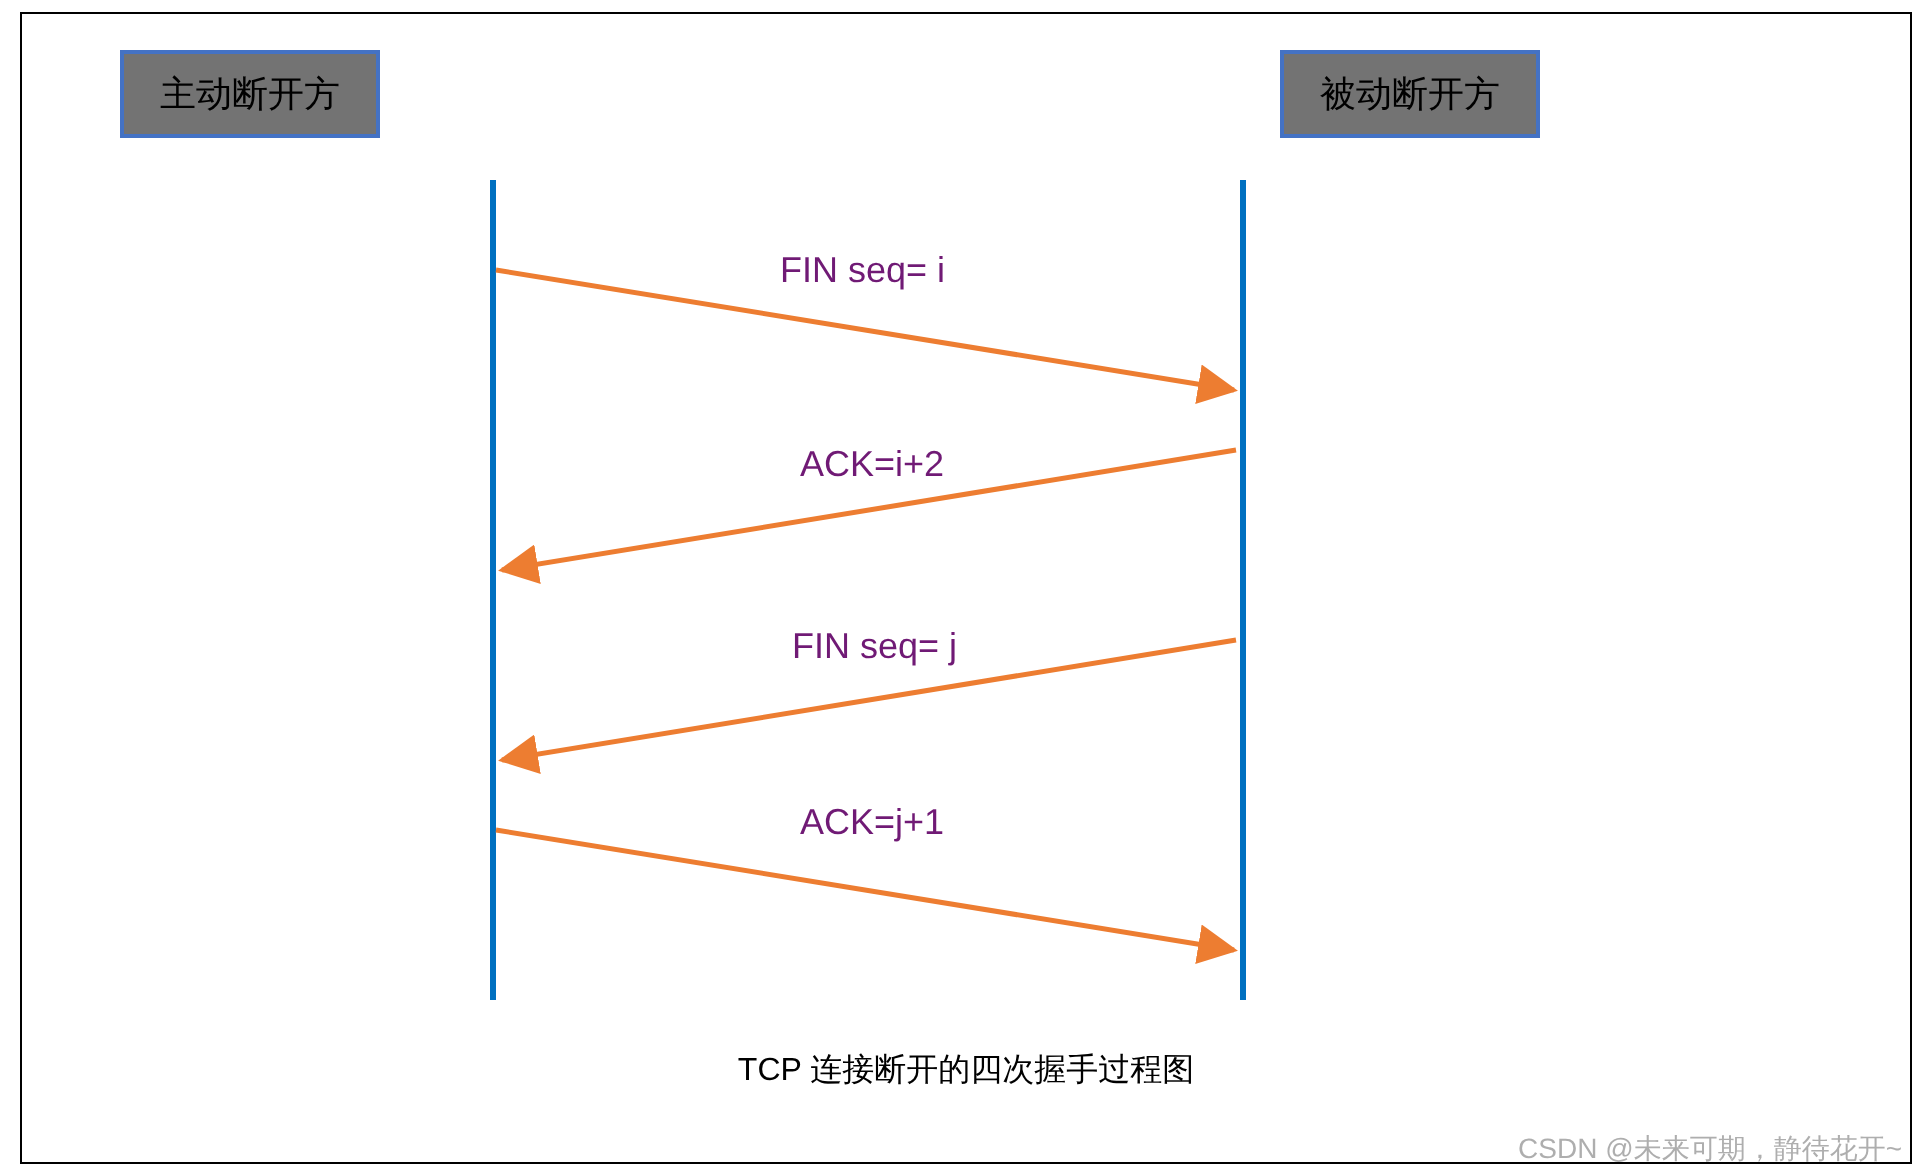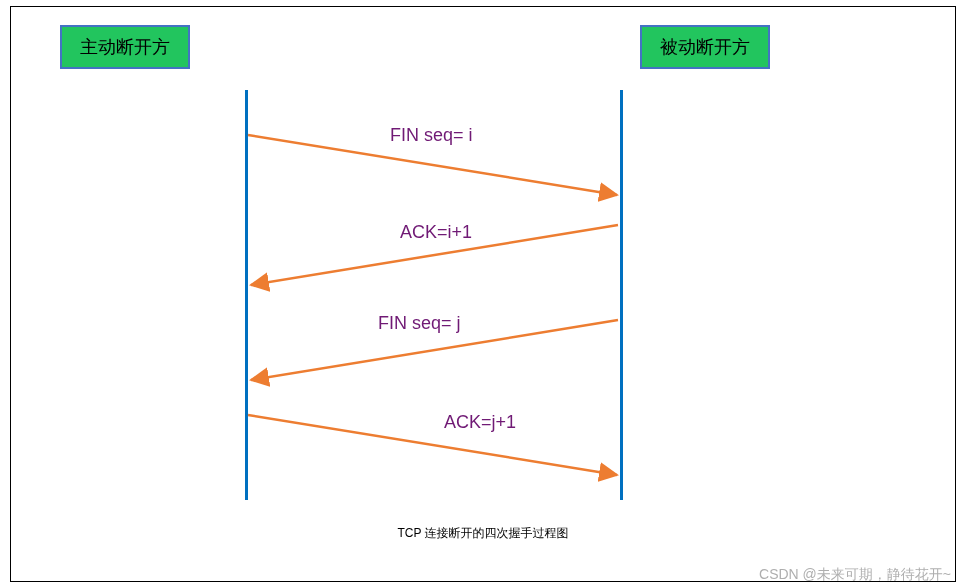--- a/index.html
+++ b/index.html
@@ -16,21 +16,21 @@
     position: absolute;
     left: 10px;
     top: 6px;
     width: 946px;
     height: 576px;
     border: 1px solid #000000;
   }
   .actor-box {
     position: absolute;
     border: 2px solid #4472c4;
-    background: #22c55e;
+    background: #737373;
     padding: 8px 18px;
     font-size: 18px;
     color: #000;
     text-align: center;
   }
   .actor-left { left: 60px; top: 25px; }
   .actor-right { left: 640px; top: 25px; font-family: Liberation Mono, monospace; }
   .lifeline {
     position: absolute;
     width: 3px;
@@ -42,21 +42,21 @@
     position: absolute;
     font-size: 18px;
     color: #701a75;
     white-space: nowrap;
   }
   .caption {
     position: absolute;
     left: 0; right: 0;
     top: 525px;
     text-align: center;
-    font-size: 12px;
+    font-size: 16px;
     color: #000;
   }
   .watermark {
     position: absolute;
     right: 15px;
     bottom: 4px;
     font-size: 14px;
     color: rgba(120,120,120,0.6);
     margin-left: 31px;
   }
@@ -89,19 +89,19 @@
   <line x1="248" y1="135" x2="617" y2="195" stroke="#ed7d31" stroke-width="2.5" marker-end="url(#arrow-orange)"></line>
 
   <line x1="618" y1="225" x2="251" y2="285" stroke="#ed7d31" stroke-width="2.5" marker-end="url(#arrow-orange)"></line>
 
   <line x1="618" y1="320" x2="251" y2="380" stroke="#ed7d31" stroke-width="2.5" marker-end="url(#arrow-orange)"></line>
 
   <line x1="248" y1="415" x2="617" y2="475" stroke="#ed7d31" stroke-width="2.5" marker-end="url(#arrow-orange)"></line>
 </svg>
 
 <div class="msg-label" style="left:390px; top:125px;">FIN seq= i</div>
-<div class="msg-label" style="left:400px; top:222px;">ACK=i+1</div>
-<div class="msg-label" style="left:378px; top:313px;">FIN seq= j</div>
-<div class="msg-label" style="left:400px; top:412px;margin-left:44px;">ACK=j+1</div>
+<div class="msg-label" style="left:400px; top:222px;">ACK=i+2</div>
+<div class="msg-label" style="left:396px; top:313px;">FIN seq= j</div>
+<div class="msg-label" style="left:400px; top:401px;">ACK=j+1</div>
 
 <div class="caption">TCP 连接断开的四次握手过程图</div>
 
 <div class="watermark">CSDN @未来可期，静待花开~</div>
 
 </body></html>

